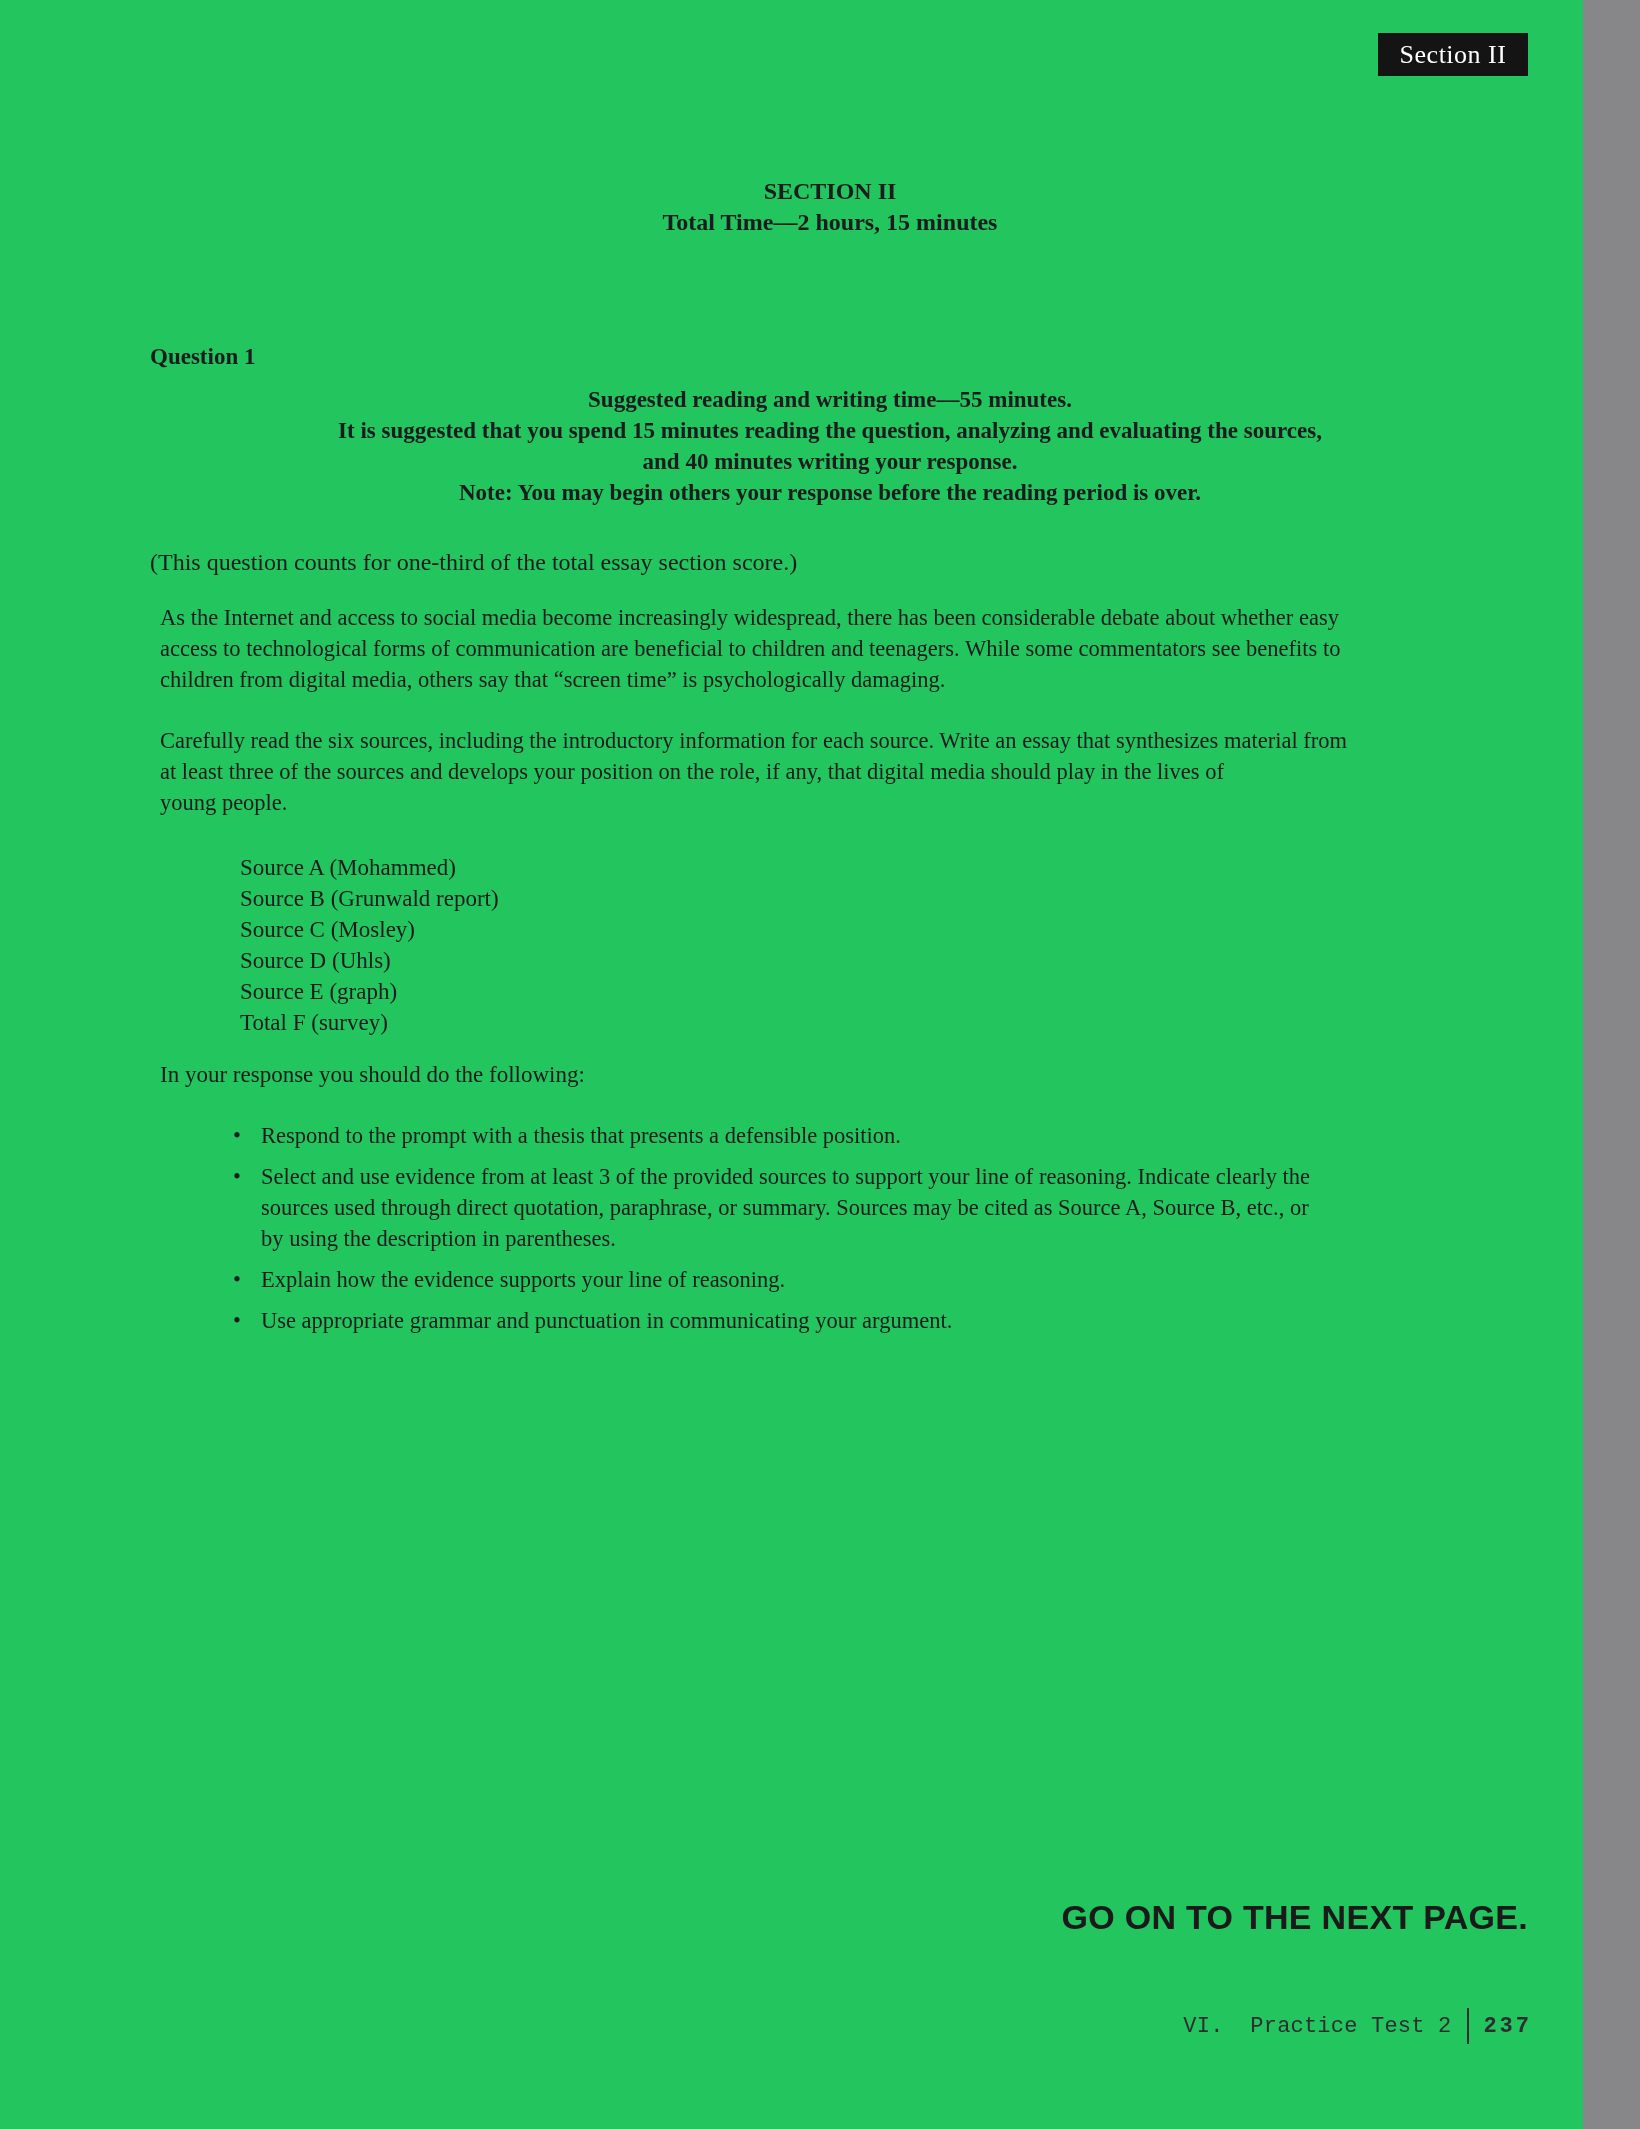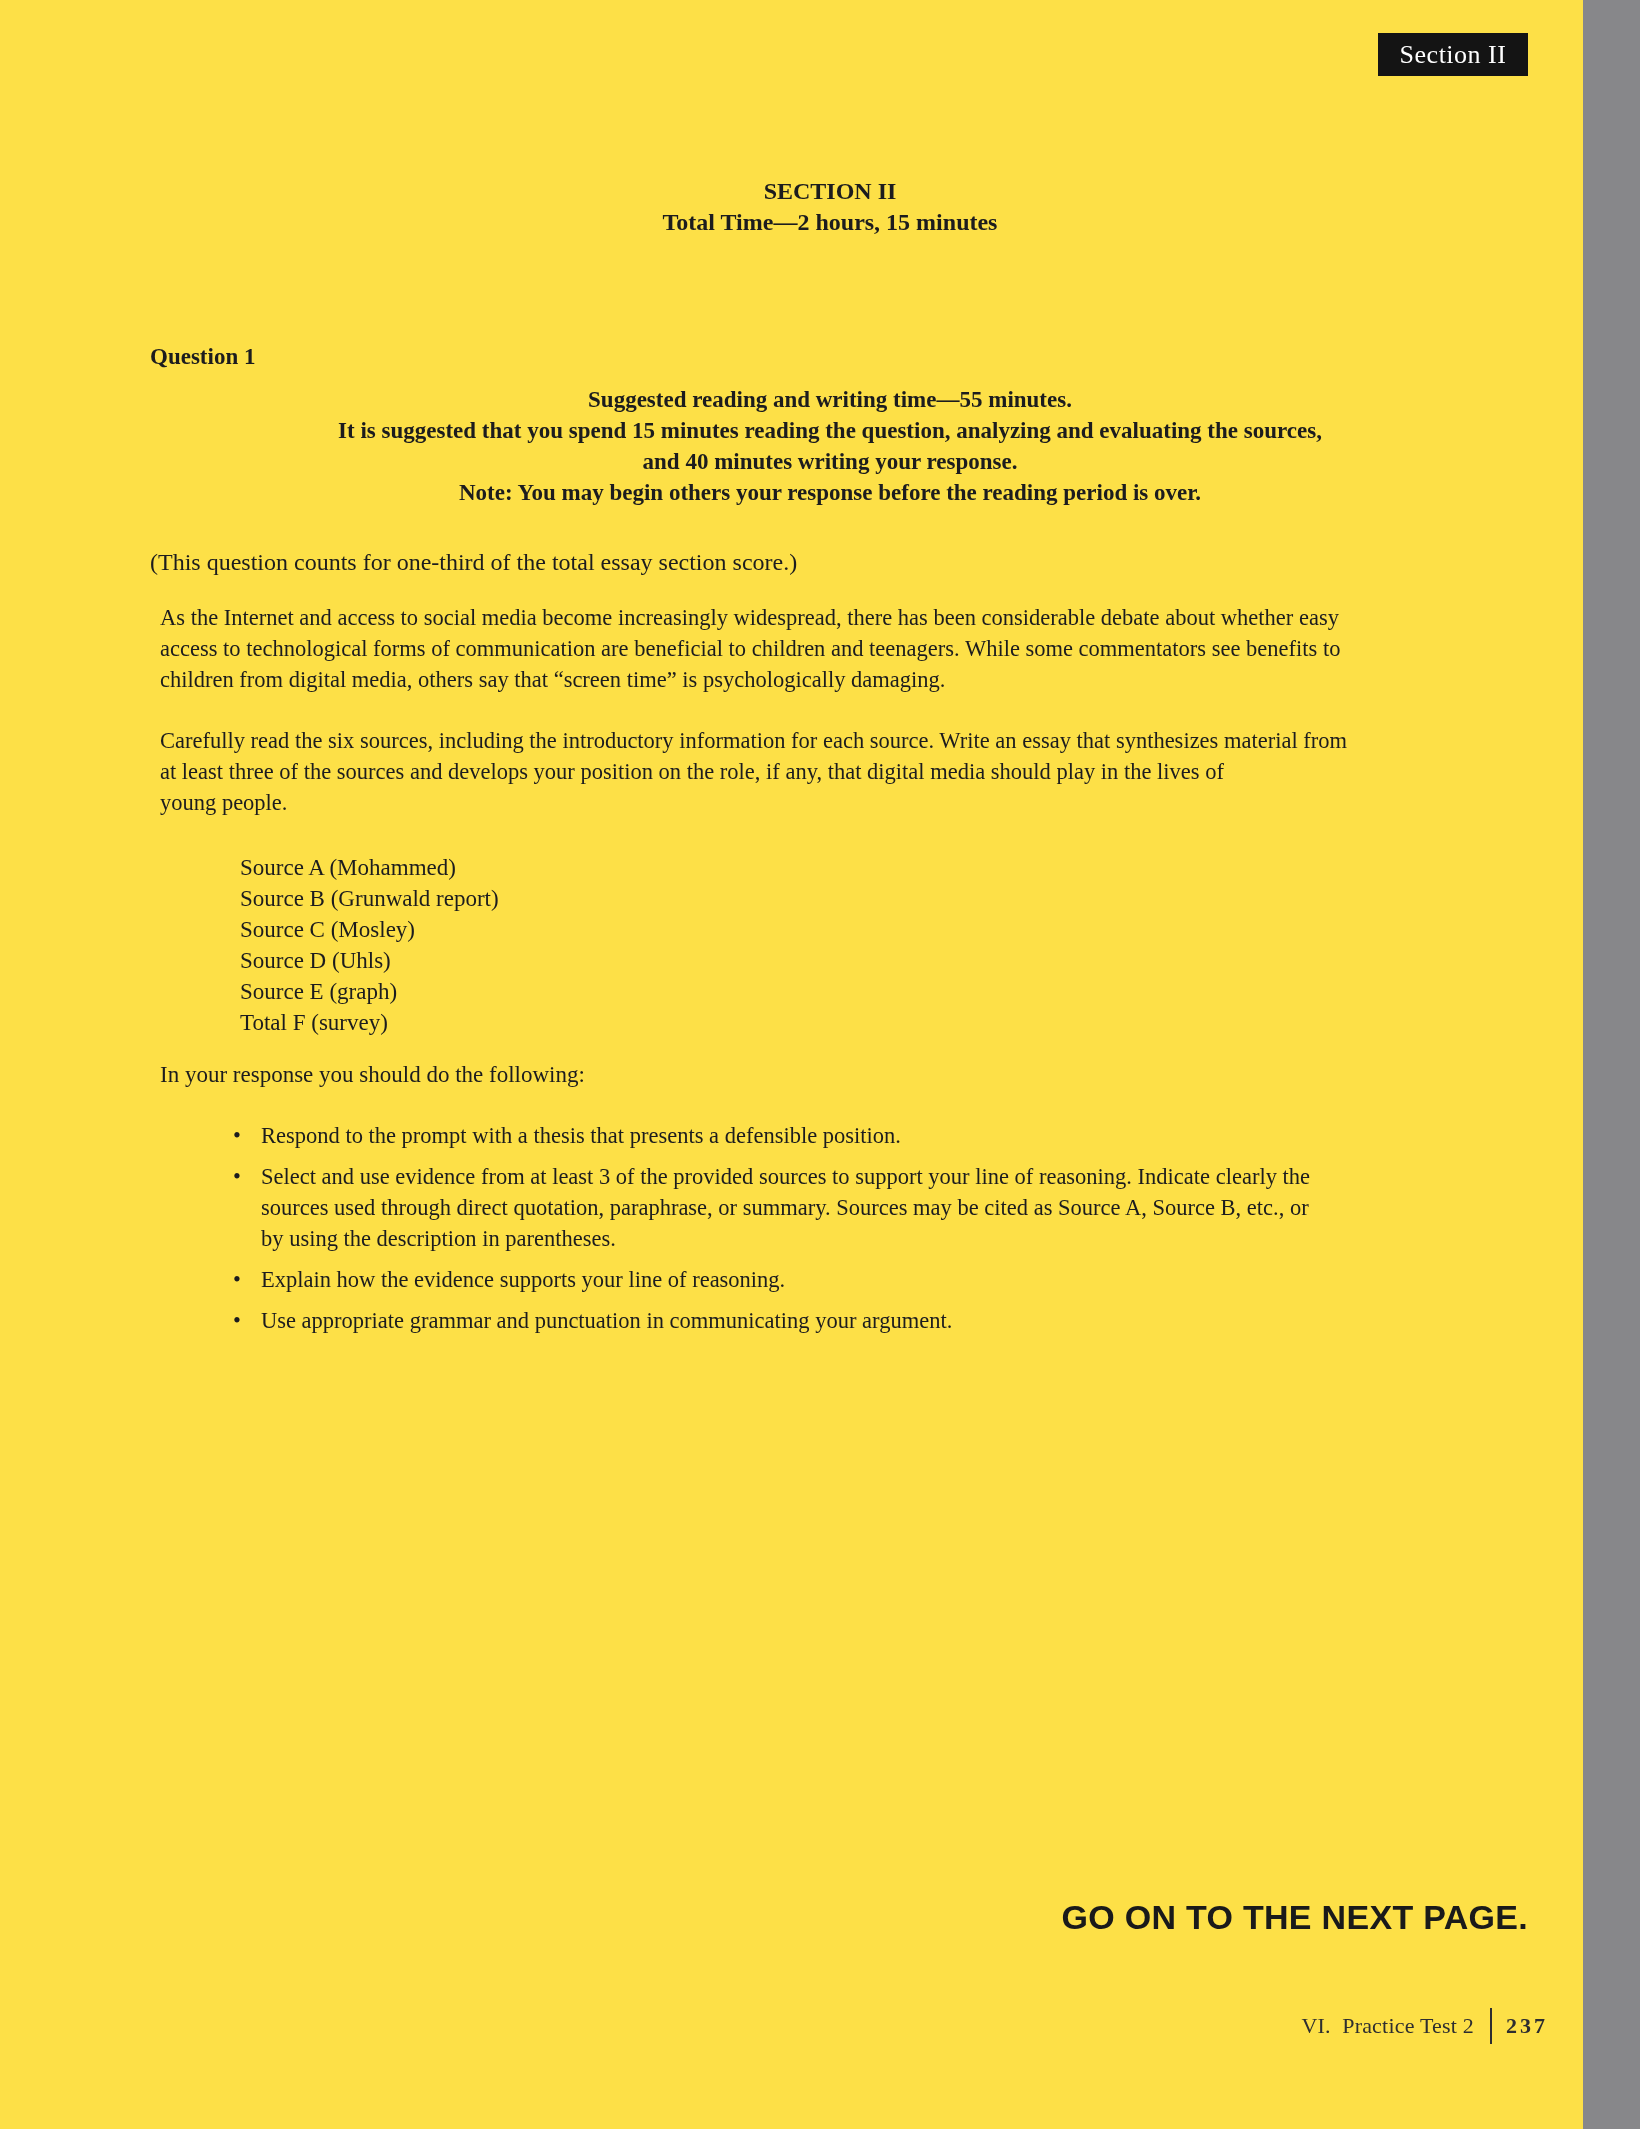--- a/index.html
+++ b/index.html
@@ -1,19 +1,19 @@
 <!DOCTYPE html>
 <html><head>
 <meta charset="utf-8">
 <style>
   html,body{margin:0;padding:0;background:#e8e8e8;}
   .page{
     position:relative;
     width:1640px;height:2129px;
-    background:#fde047;
+    background:#22c55e;
     overflow:hidden;
     font-family:"Liberation Serif", serif;
     color:#1c1c1e;
   }
   .side-strip{
     position:absolute;left:1583px;top:0;width:57px;height:2129px;
     background:#87878a;
   }
   .section-tab{
     position:absolute;left:1378px;top:33px;width:150px;height:43px;
@@ -59,23 +59,23 @@
   .bullet-row{display:flex;}
   .bullet-glyph{width:28px;flex:0 0 28px;}
   .bullet-text{white-space:pre;}
   .go-on{
     position:absolute;right:112px;top:1898px;
     font-family:"Liberation Sans", sans-serif;
     font-weight:bold;font-size:34px;color:#1a1a1a;
     letter-spacing:0.3px;
   }
   .page-footer{
-    position:absolute;right:92px;top:2008px;
+    position:absolute;right:108px;top:2008px;
     display:flex;align-items:center;
-    font-family:Liberation Serif, serif;
+    font-family:Liberation Mono, monospace;
     color:#2e2e30;
     text-align:right;
   }
   .footer-section-name{
     font-size:22px;letter-spacing:0.2px;white-space:pre;
     font-stretch:condensed;
   }
   .footer-divider{
     width:2px;height:36px;background:#2e2e30;
     margin:0 14px 0 16px;

